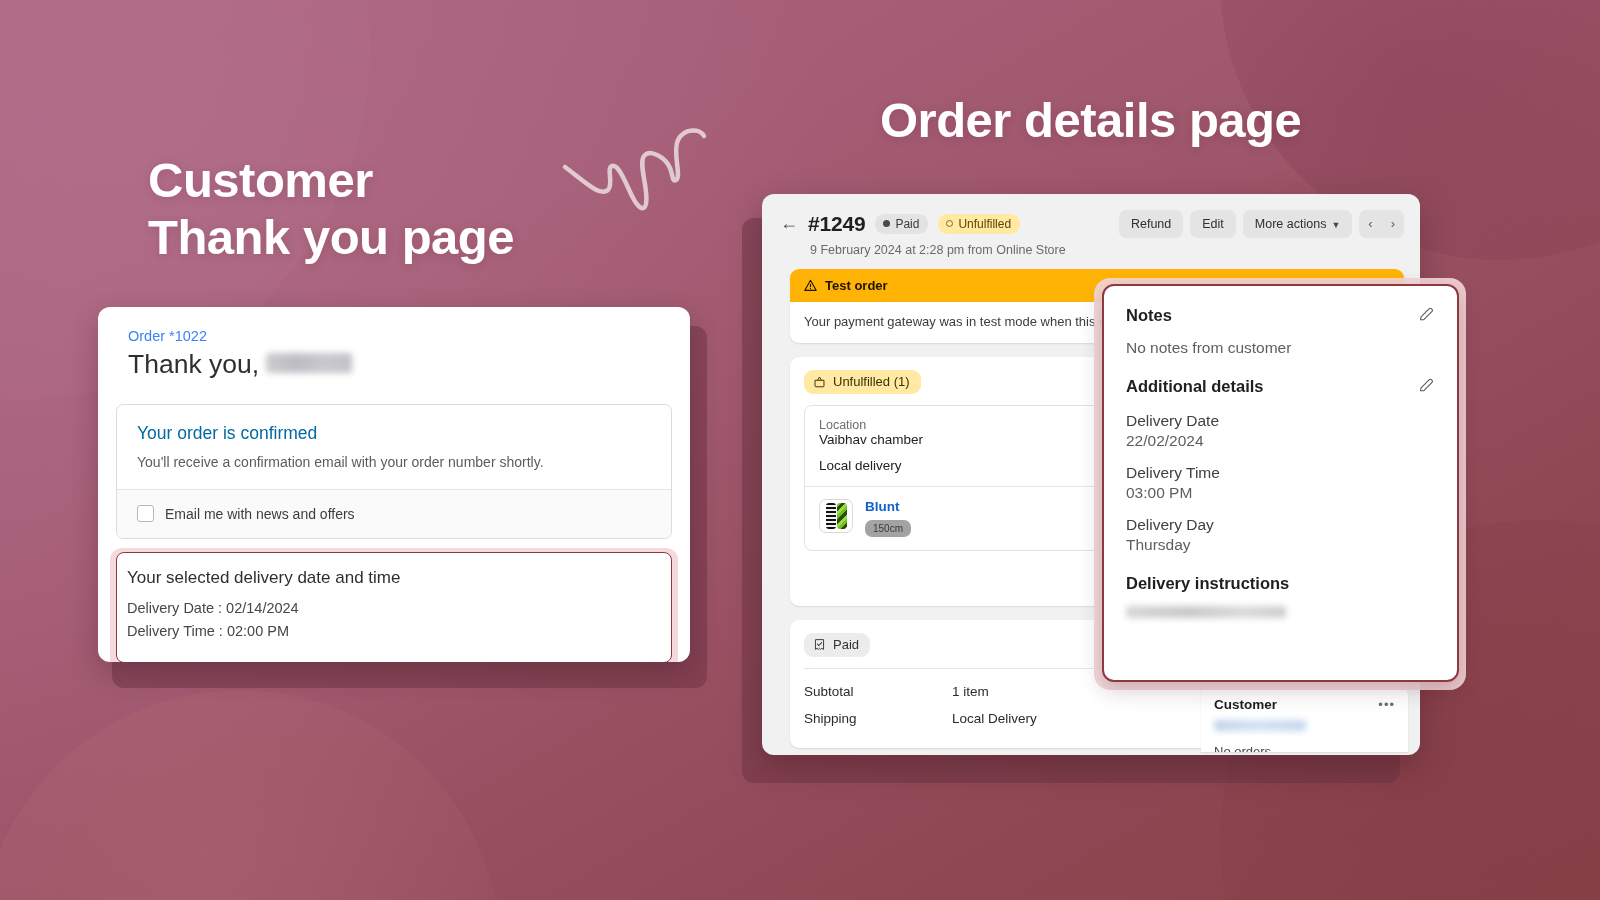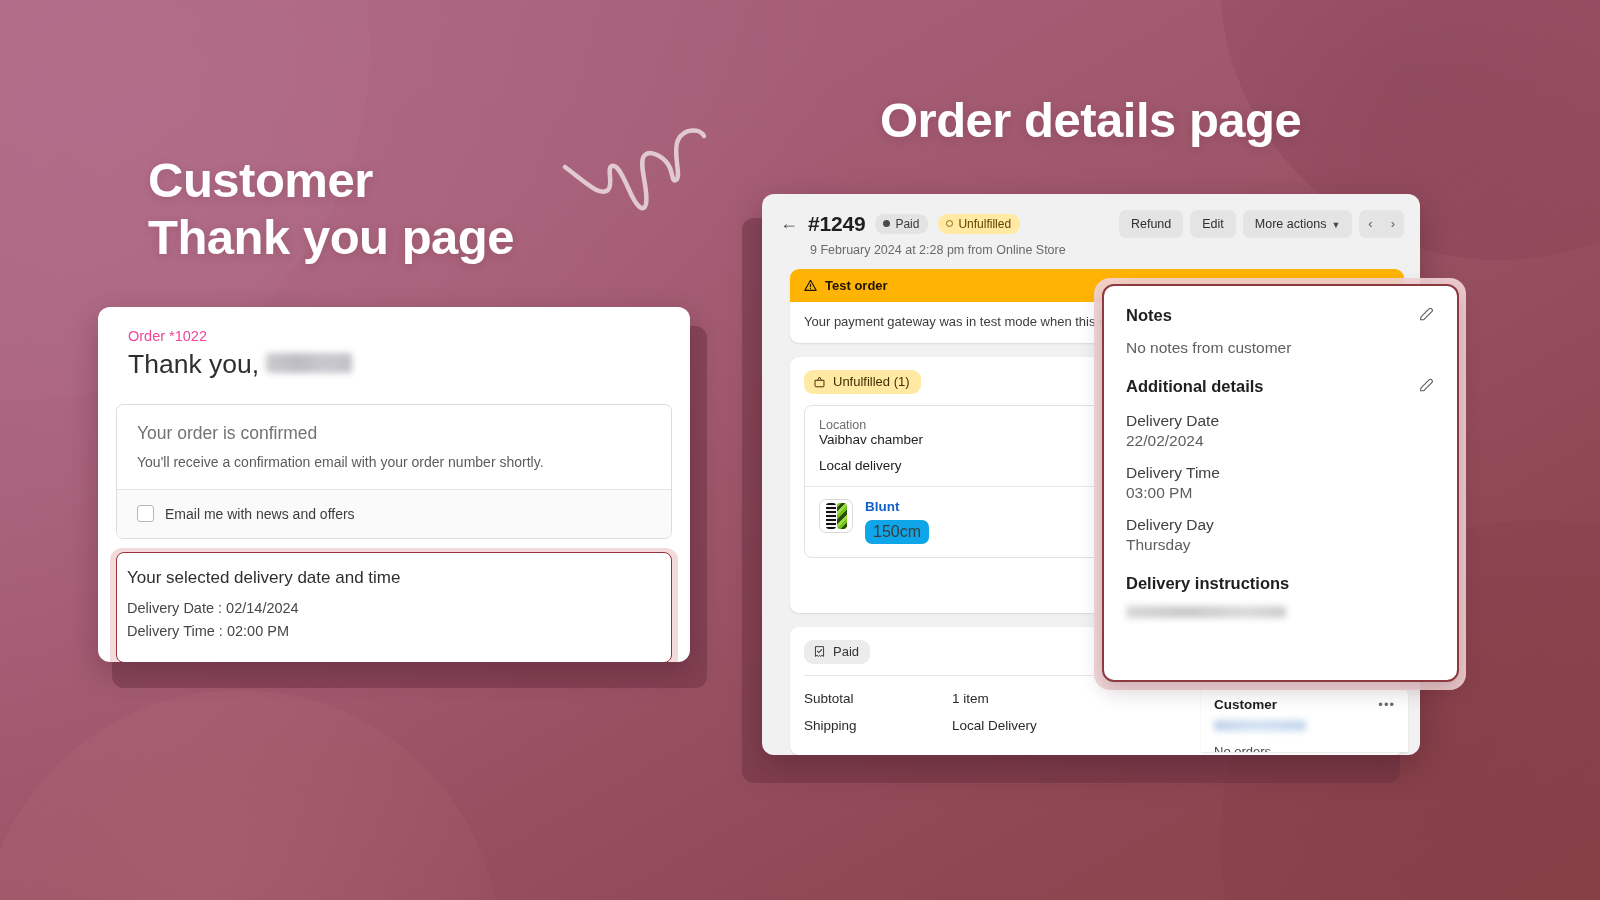--- a/index.html
+++ b/index.html
@@ -62,21 +62,21 @@
     border-radius: 12px;
     box-shadow: 0 10px 28px rgba(60,20,32,0.30);
     overflow: hidden;
   }
 
   
   #ty-back { left: 112px; top: 326px; width: 595px; height: 362px; }
   #ty-card { left: 98px;  top: 307px; width: 592px; height: 355px; padding: 20px 14px 0 14px; }
 
   .ty-order-no {
-    font-size: 14.5px; color: #ec4899; padding: 1px 0 5px 16px;
+    font-size: 14.5px; color: #3b82f6; padding: 1px 0 5px 16px;
   }
   .ty-thanks {
     display: flex; align-items: baseline; gap: 3px;
     padding: 0 0 24px 16px;
   }
   .ty-thanks .txt { font-size: 26.5px; color: #2f2f2f; font-weight: 400; }
   .redact {
     display: inline-block;
     background: linear-gradient(90deg,#c9c9cd,#b9b9c0 35%,#c6c6cc 70%,#bdbdc4);
     filter: blur(3.4px);
@@ -86,21 +86,21 @@
   #ty-name { width: 86px; height: 20px; margin-left: 4px; }
 
   .ty-confirm {
     margin: 0 4px;
     border: 1px solid #dcdcdc;
     border-radius: 7px;
     overflow: hidden;
     background: #fff;
   }
   .ty-confirm-top { padding: 18px 20px 19px 20px; }
-  .ty-confirm-title { font-size: 17.5px; color: #737373; margin-bottom: 10px; }
+  .ty-confirm-title { font-size: 17.5px; color: #0369a1; margin-bottom: 10px; }
   .ty-confirm-sub   { font-size: 14px; color: #5c5c5c; }
   .ty-confirm-bot {
     border-top: 1px solid #e4e4e4;
     background: #fafafa;
     padding: 15px 20px 16px 20px;
     display: flex; align-items: center; gap: 11px;
   }
   .cb {
     width: 17px; height: 17px; border: 1px solid #b7b7b7;
     border-radius: 3px; background: #fff; flex: none;
@@ -209,21 +209,21 @@
     background: repeating-linear-gradient(180deg,#111 0 2px,#f2f2f2 2px 4px);
   }
   .thumb .sb-b {
     left: 17px;
     background: repeating-linear-gradient(135deg,#6fc21a 0 3px,#2c4d08 3px 6px,#9ada4b 6px 9px);
   }
   .li-mid { flex: 1; }
   .li-title { font-size: 13.5px; color: #1262c9; font-weight: 600; }
   .li-variant {
     display: inline-block; margin-top: 6px;
-    background: #0ea5e9; color: #3b3b3b; font-size: 16px;
+    background: #a3a3a3; color: #3b3b3b; font-size: 10px;
     border-radius: 7px; padding: 2.5px 8px 3.5px 8px;
   }
   .li-price { font-size: 13.5px; color: #232323; white-space: nowrap; padding-top: 1px; }
   .li-qty   { font-size: 13.5px; color: #4a4a4a; padding-top: 1px; }
   .act-row { display: flex; justify-content: flex-end; gap: 9px; margin-top: 12px; }
   .btn-white {
     background: #fff; border: 1px solid #d2d2d2; border-radius: 8px;
     font-size: 12.5px; color: #262626; padding: 7px 13px; font-family: inherit; cursor: pointer;
     box-shadow: 0 1px 1px rgba(0,0,0,.05); white-space: nowrap;
   }

